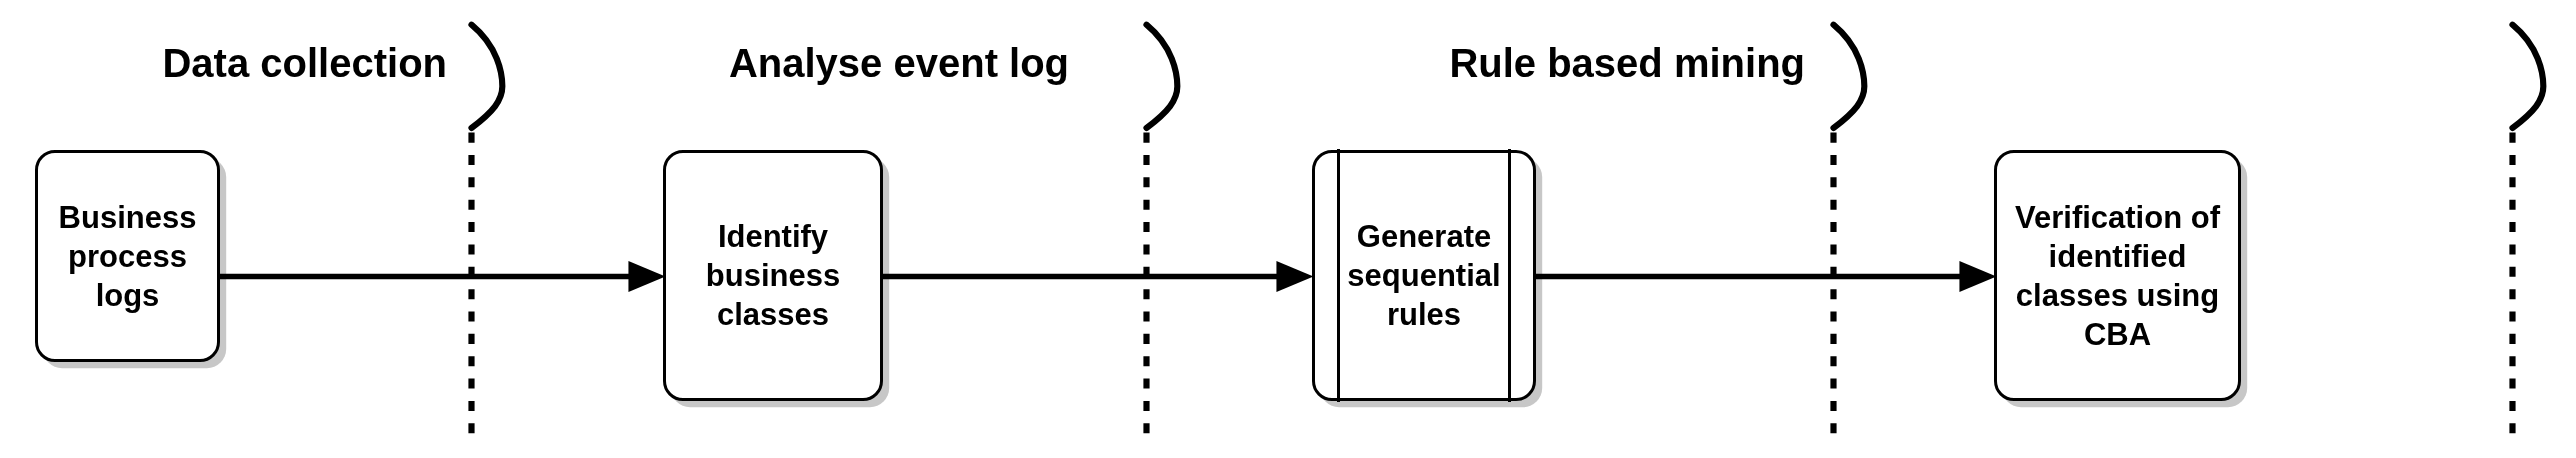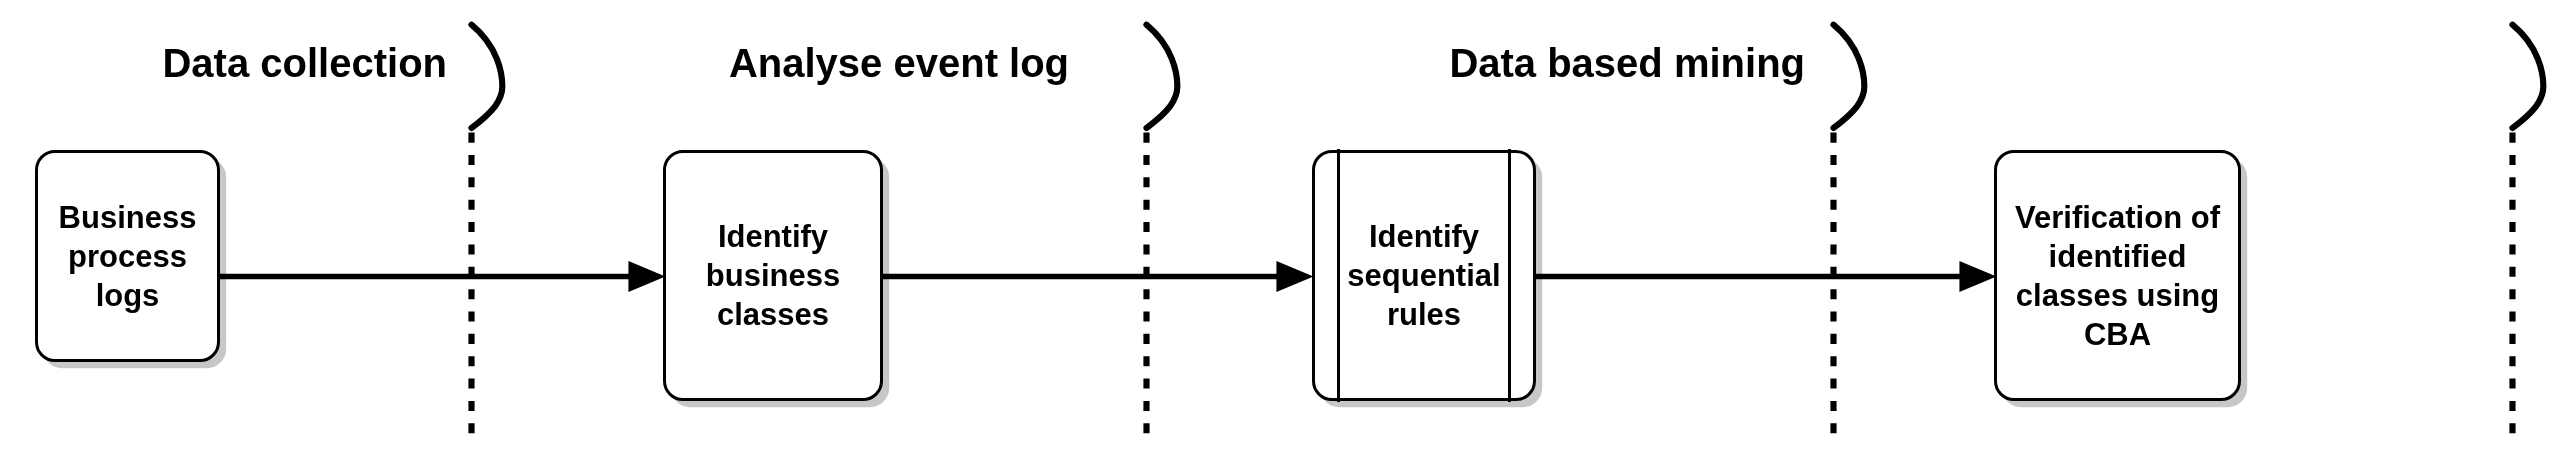--- a/index.html
+++ b/index.html
@@ -91,21 +91,21 @@
 </style>
 </head>
 <body>
 
 <div id="canvas">
 
   <div class="stage-label" style="left:46px; top:42px; width:401px;">Data collection</div>
 
   <div class="stage-label" style="left:679px; top:42px; width:440px;text-align:center;">Analyse event log</div>
 
-  <div class="stage-label" style="left:1358px; top:42px; width:447px;">Data based mining</div>
+  <div class="stage-label" style="left:1358px; top:42px; width:447px;">Rule based mining</div>
 
 
   <div class="divider" style="left:459px;">
     <svg viewBox="0 0 80 594" xmlns="http://www.w3.org/2000/svg">
       <path d="M 16 32 C 50 60, 56 95, 56 112 C 56 130, 44 145, 16 166" fill="none" stroke="#000000" stroke-width="8" stroke-linecap="round"></path>
       <line x1="16" y1="172" x2="16" y2="562" stroke="#000000" stroke-width="8" stroke-dasharray="13 16"></line>
     </svg>
   </div>
 
   <div class="divider" style="left:1134px;">
@@ -133,21 +133,21 @@
     <span class="box-label">Business
 process logs</span>
   </div>
 
   <div class="box" style="left:663px; top:150px; width:220px; height:251px;align-items:center;">
     <span class="box-label">Identify business
 classes</span>
   </div>
 
   <div class="box predefined" style="left:1312px; top:150px; width:224px; height:251px;">
-    <span class="box-label">Identify
+    <span class="box-label">Generate
 sequential rules</span>
   </div>
 
   <div class="box" style="left:1994px; top:150px; width:247px; height:251px;">
     <span class="box-label">Verification of
 identified classes using
 CBA</span>
   </div>
 
   <div class="arrow" style="left:220px; top:261px; width:447px;">

